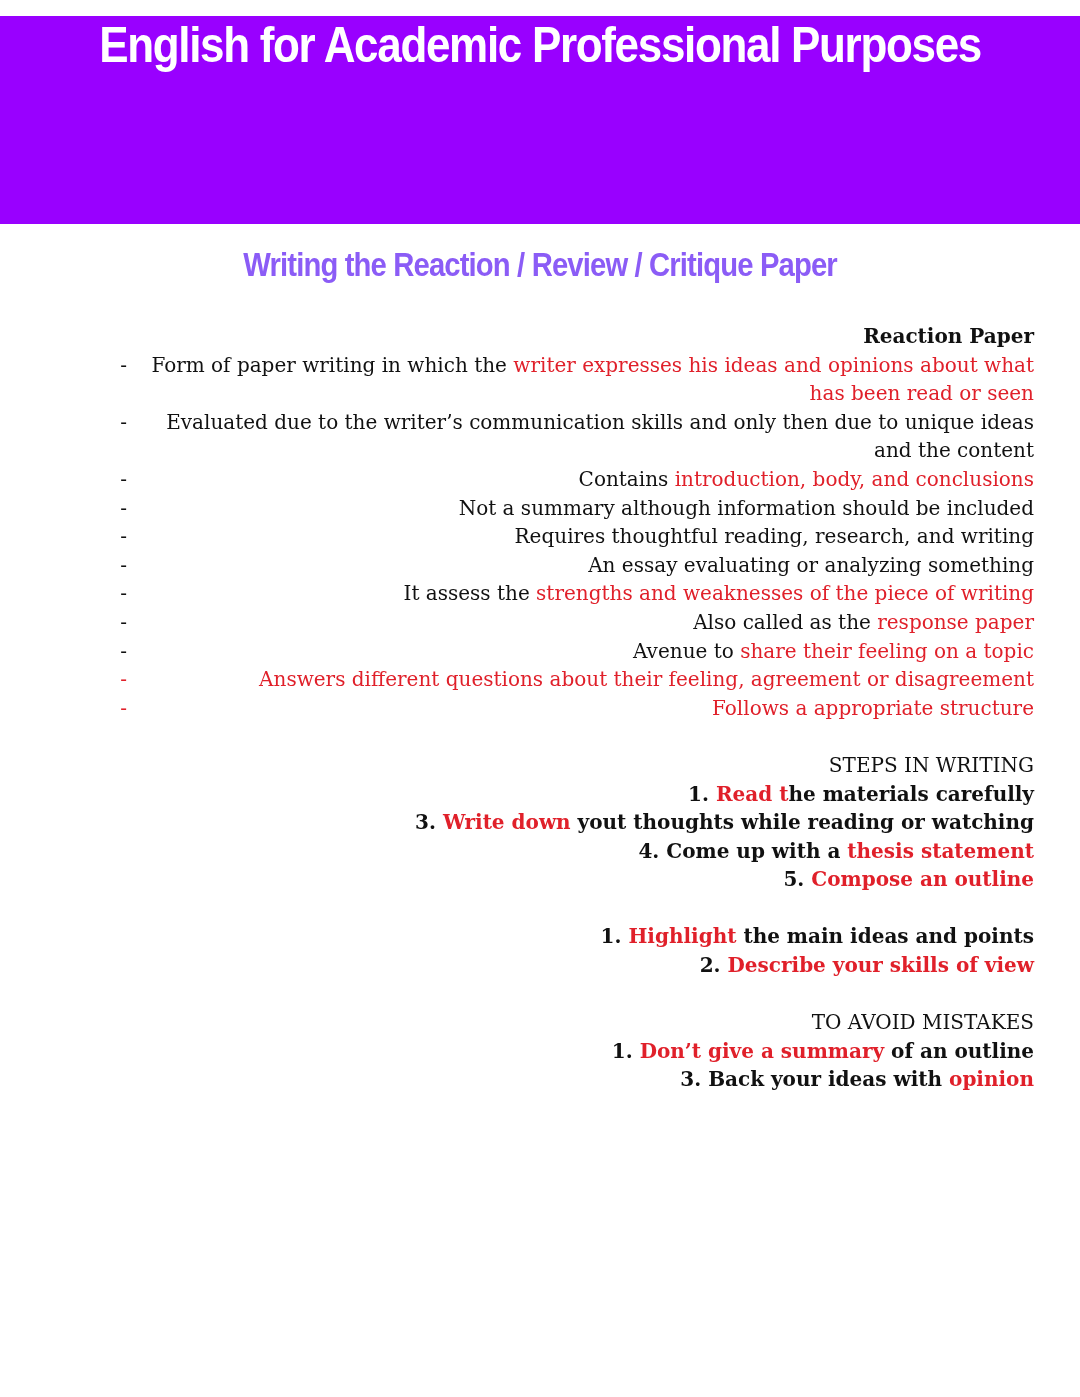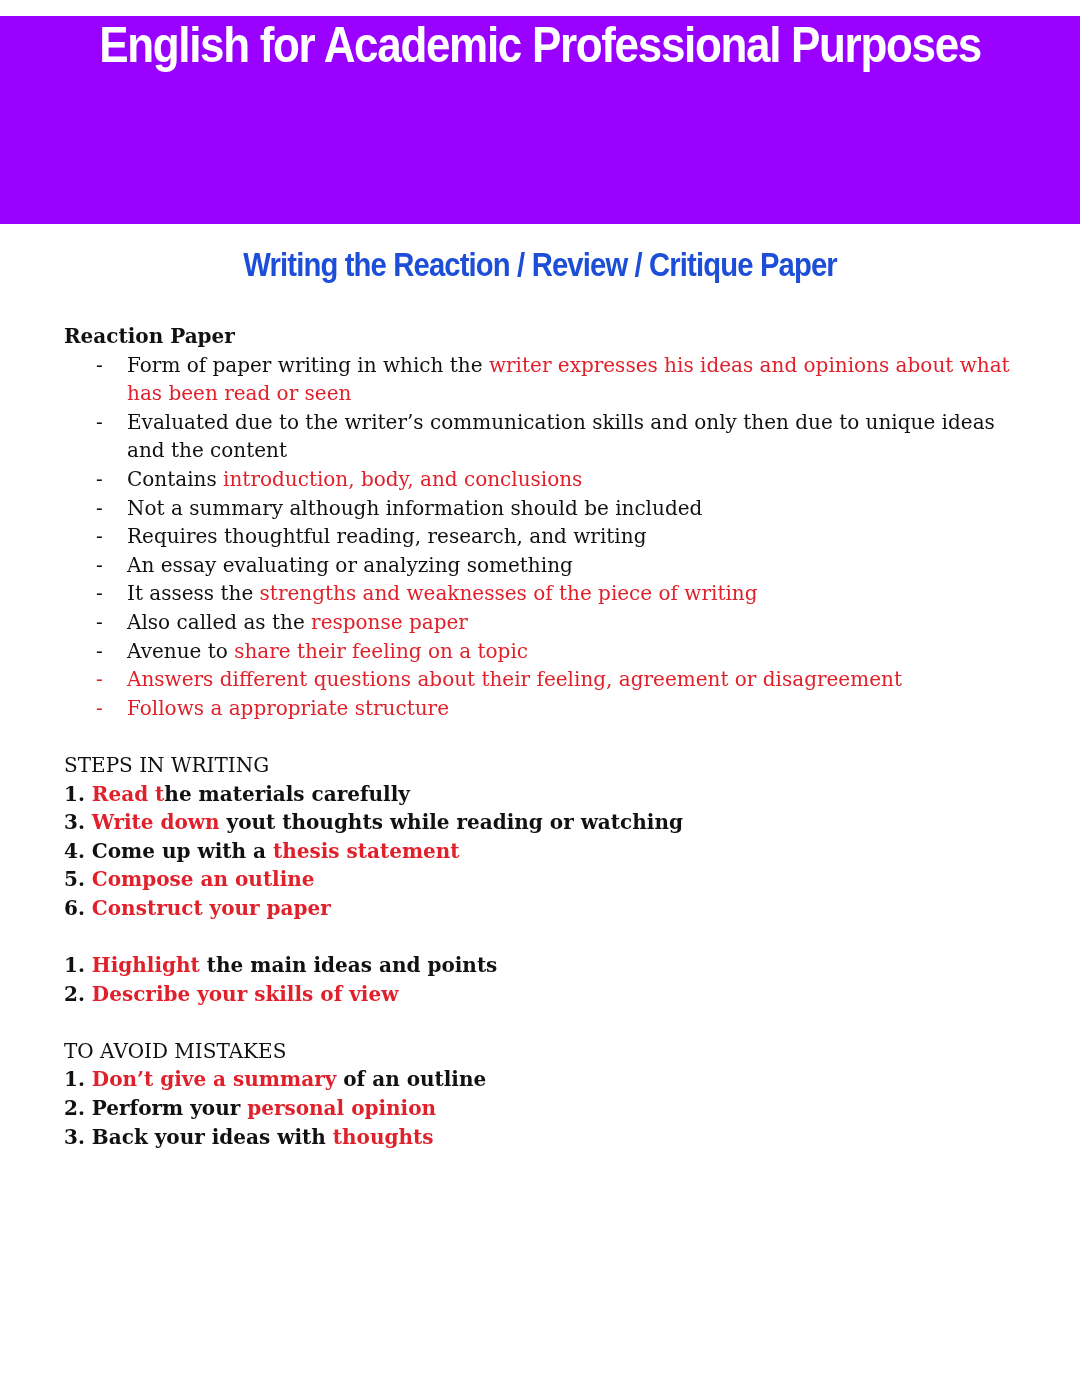--- a/index.html
+++ b/index.html
@@ -16,26 +16,26 @@
       font-weight: bold;
       font-size: 50px;
       letter-spacing: -1.5px;
       transform: scaleX(0.88);
       white-space: nowrap;
     }
     .subtitle {
       position: absolute; left: 0; top: 245px; width: 1080px; text-align: center;
       font-family: "Liberation Sans", "DejaVu Sans", sans-serif;
       font-weight: bold; font-size: 34px; letter-spacing: -1px;
-      color: #1d4ed8;
+      color: #8b5cf6;
     }
     .subtitle span { display: inline-block; transform: scaleX(0.86); white-space: nowrap; }
     .content {
       position: absolute; left: 64px; top: 322px; width: 970px;
-      font-size: 20px; line-height: 28.6px;
+      font-size: 20px; line-height: 28.6px; text-align: right;
     }
     .sec-head-bold { font-weight: bold; }
     .bullet-list { list-style: none; }
     .bullet { display: flex; }
     .dash { width: 63px; flex: none; padding-left: 32px; }
     .btext { flex: 1; }
     .red { color: #e0202a; }
     .gap { height: 28.6px; }
     .num-item { white-space: nowrap; font-weight: bold; }
   </style>
@@ -103,36 +103,34 @@
 
   <div class="gap"></div>
 
   <section>
     <div>STEPS IN WRITING</div>
     <ol class="num-list" id="steps-list" style="list-style:none">
         <li class="num-item"><span>1. </span><span class="red">Read t</span><span>he materials carefully</span></li>
         <li class="num-item"><span>3. </span><span class="red">Write down</span><span> yout thoughts while reading or watching</span></li>
         <li class="num-item"><span>4. </span><span>Come up with a </span><span class="red">thesis statement</span></li>
         <li class="num-item"><span>5. </span><span class="red">Compose an outline</span></li>
-        <li class="num-item"><span>6. </span><span class="red">Construct your paper</span></li>
       </ol>
   </section>
 
   <div class="gap"></div>
 
   <section>
     <ol class="num-list" id="rec-list" style="list-style:none">
         <li class="num-item"><span>1. </span><span class="red">Highlight</span><span> the main ideas and points</span></li>
         <li class="num-item"><span>2. </span><span class="red">Describe your skills of view</span></li>
       </ol>
   </section>
 
   <div class="gap"></div>
 
   <section>
     <div>TO AVOID MISTAKES</div>
     <ol class="num-list" id="avoid-list" style="list-style:none">
         <li class="num-item"><span>1. </span><span class="red">Don’t give a summary</span><span> of an outline</span></li>
-        <li class="num-item"><span>2. </span><span>Perform your </span><span class="red">personal opinion</span></li>
-        <li class="num-item"><span>3. </span><span>Back your ideas with </span><span class="red">thoughts</span></li>
+        <li class="num-item"><span>3. </span><span>Back your ideas with </span><span class="red">opinion</span></li>
       </ol>
   </section>
 </main>
 
 </body></html>

